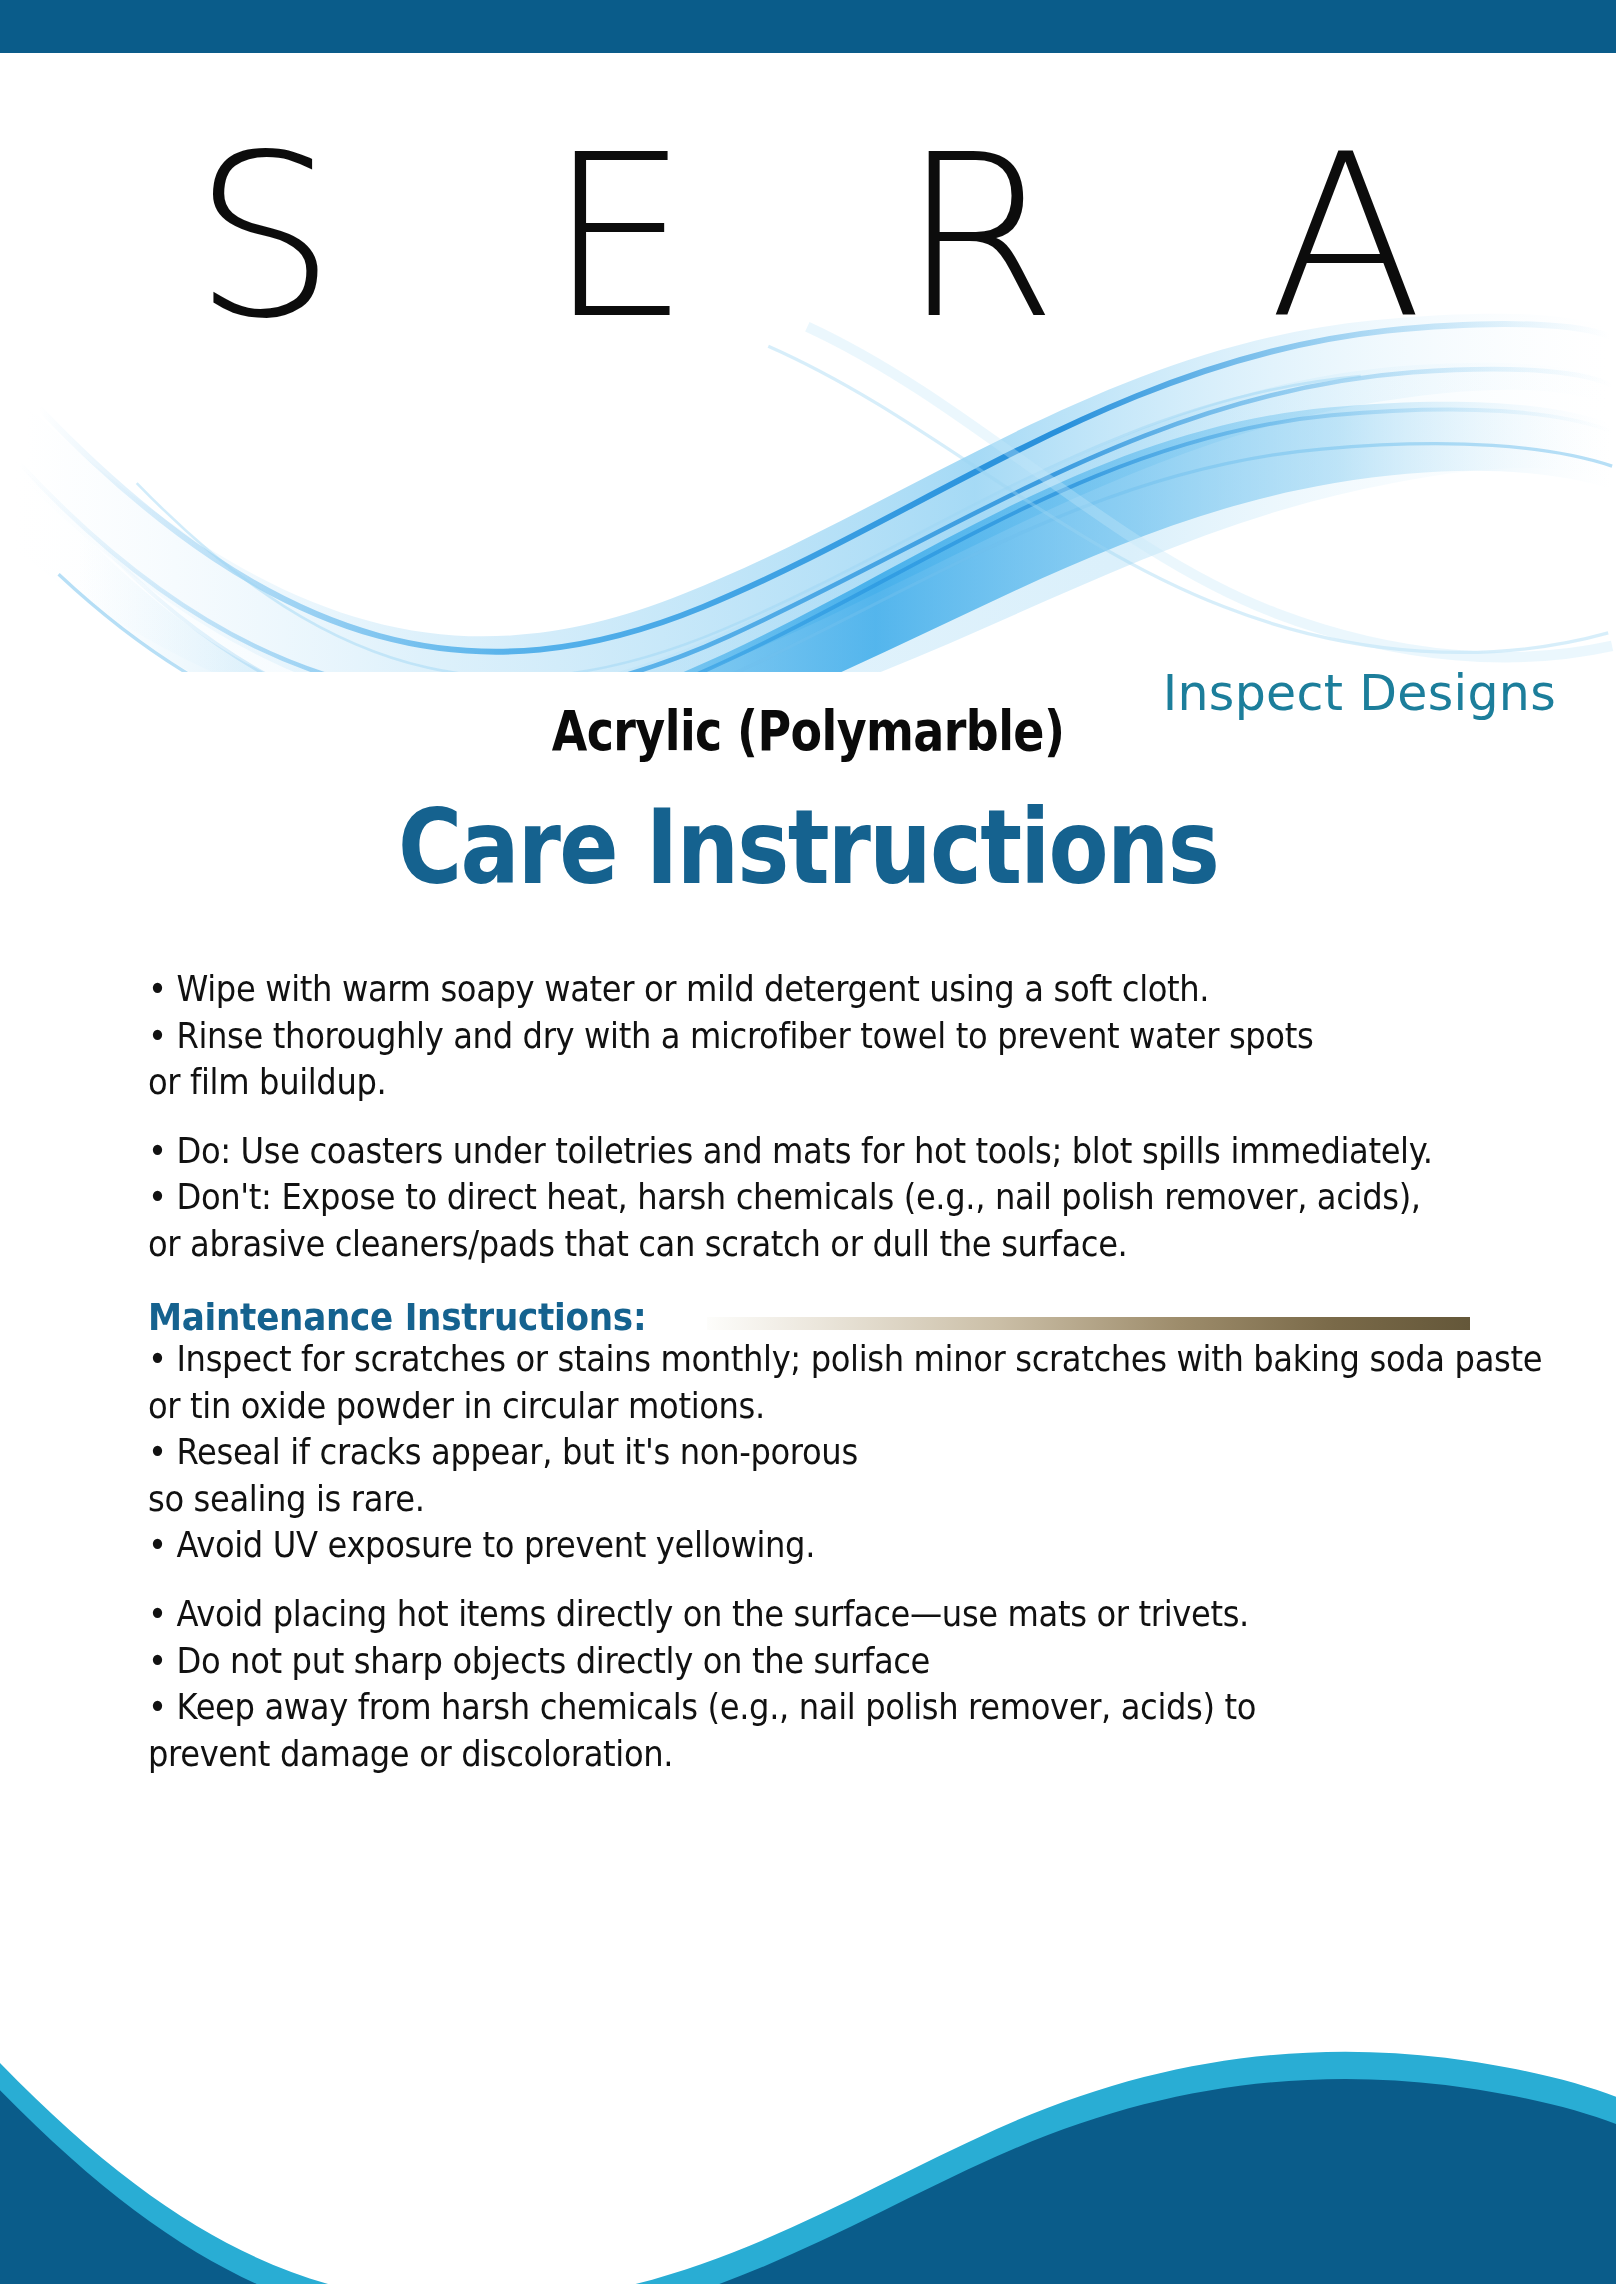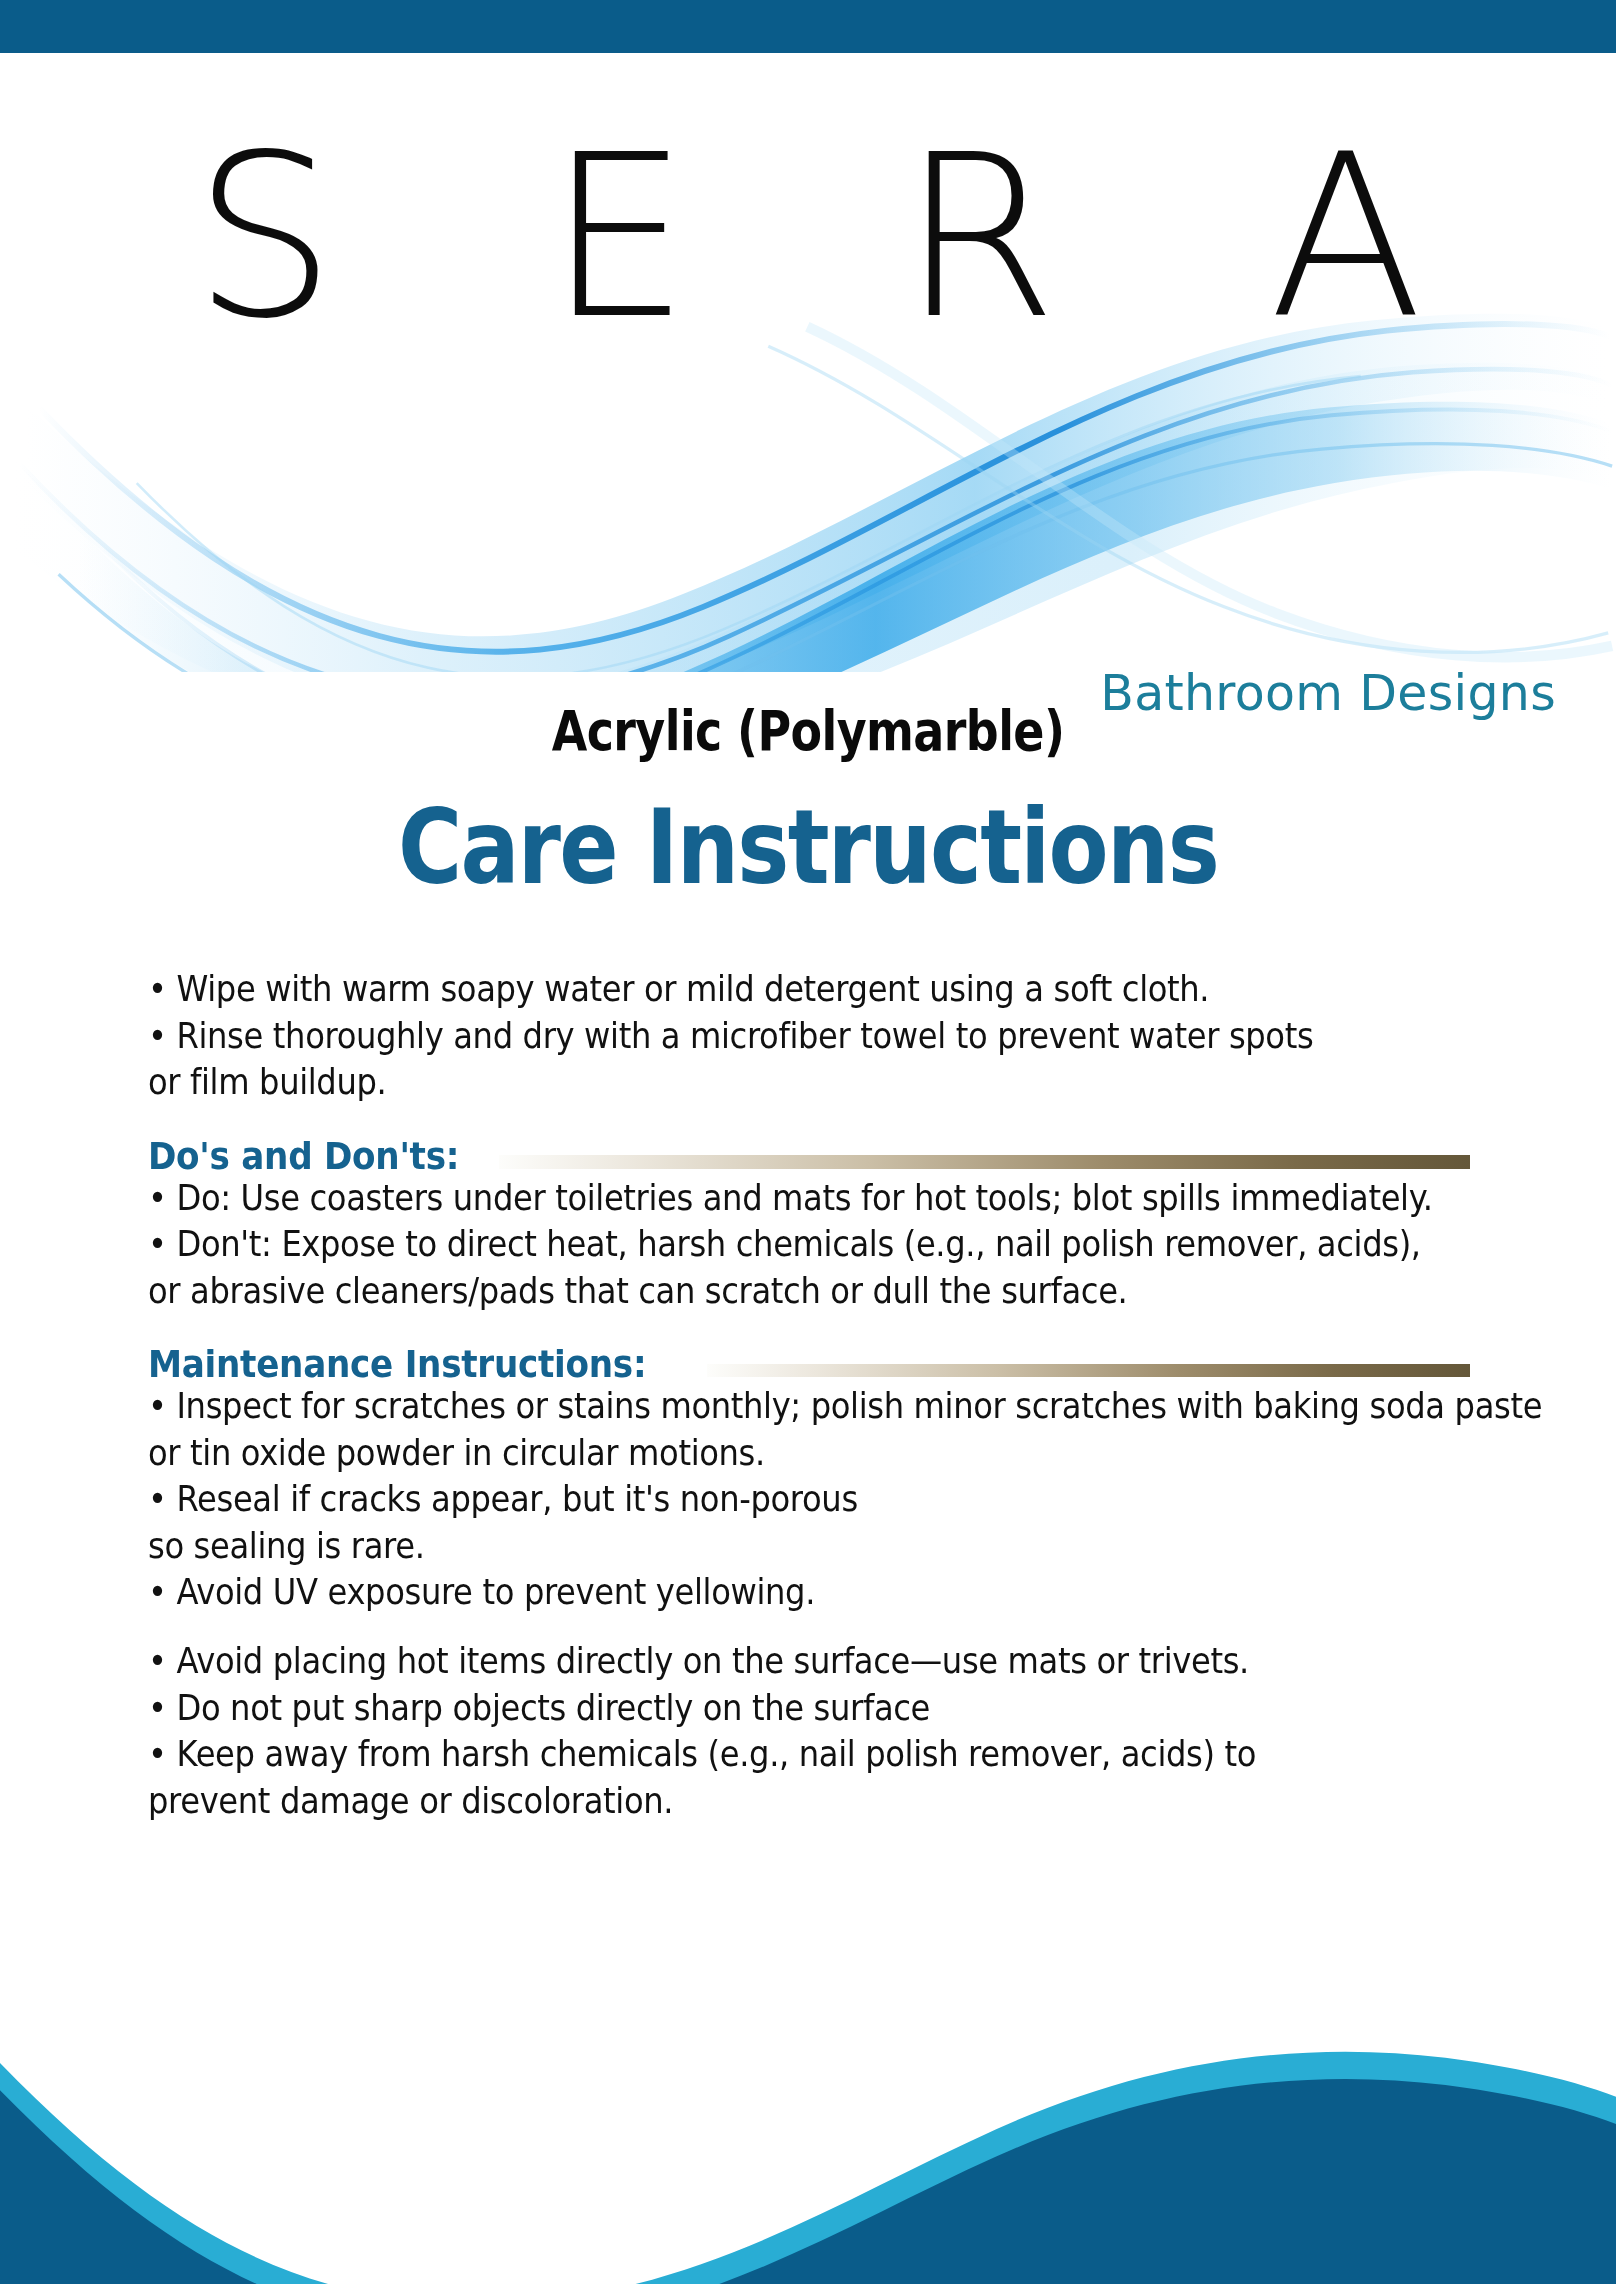--- a/index.html
+++ b/index.html
@@ -202,41 +202,37 @@
 
     <path d="M 60,215 C 430,600 740,660 1080,520 C 1420,380 1720,140 2130,96 C 2310,78 2430,86 2474,106" fill="none" stroke="url(#hw4)" stroke-width="9"></path>
     <path d="M 30,300 C 410,710 770,725 1120,565 C 1480,400 1770,190 2170,160 C 2340,148 2440,160 2478,182" fill="none" stroke="url(#hw4)" stroke-width="7" opacity="0.85"></path>
     <path d="M 150,420 C 450,730 730,770 1055,630 C 1380,492 1665,262 2045,226 C 2245,208 2395,218 2478,252" fill="none" stroke="url(#hw4)" stroke-width="6" opacity="0.7"></path>
     <path d="M 90,470 C 400,760 700,800 1030,665 C 1360,530 1650,310 2030,278 C 2230,260 2380,272 2476,304" fill="none" stroke="#6FC0EE" stroke-width="5" opacity="0.5"></path>
     <path d="M 210,330 C 520,650 790,690 1110,555 C 1430,420 1710,200 2090,166" fill="none" stroke="#9BD4F3" stroke-width="4" opacity="0.45"></path>
     <path d="M 1180,120 C 1430,230 1620,420 1880,520 C 2080,598 2290,610 2470,560" fill="none" stroke="#9BD4F3" stroke-width="5" opacity="0.4"></path>
     <path d="M 1240,90 C 1500,210 1700,430 1960,530 C 2150,602 2330,612 2476,580" fill="none" stroke="#C6E7FA" stroke-width="16" opacity="0.35"></path>
   </svg>
 
-  <div class="brand-tagline">Bathroom Designs</div>
+  <div class="brand-tagline">Inspect Designs</div>
 </div>
 
 <div class="subtitle">Acrylic (Polymarble)</div>
 <div class="main-title">Care Instructions</div>
 
 <div class="content">
 
   <div class="section">
     <div class="bullets">
       <div class="bullet-line">• Wipe with warm soapy water or mild detergent using a soft cloth.</div>
       <div class="bullet-line">• Rinse thoroughly and dry with a microfiber towel to prevent water spots</div>
       <div class="bullet-line">or film buildup.</div>
     </div>
   </div>
 
   <div class="section">
-    <div class="section-head">
-      <div class="section-title">Do's and Don'ts:</div>
-      <div class="section-rule"></div>
-    </div>
     <div class="bullets">
       <div class="bullet-line">• Do: Use coasters under toiletries and mats for hot tools; blot spills immediately.</div>
       <div class="bullet-line">• Don't: Expose to direct heat, harsh chemicals (e.g., nail polish remover, acids),</div>
       <div class="bullet-line">or abrasive cleaners/pads that can scratch or dull the surface.</div>
     </div>
   </div>
 
   <div class="section">
     <div class="section-head">
       <div class="section-title">Maintenance Instructions:</div>

